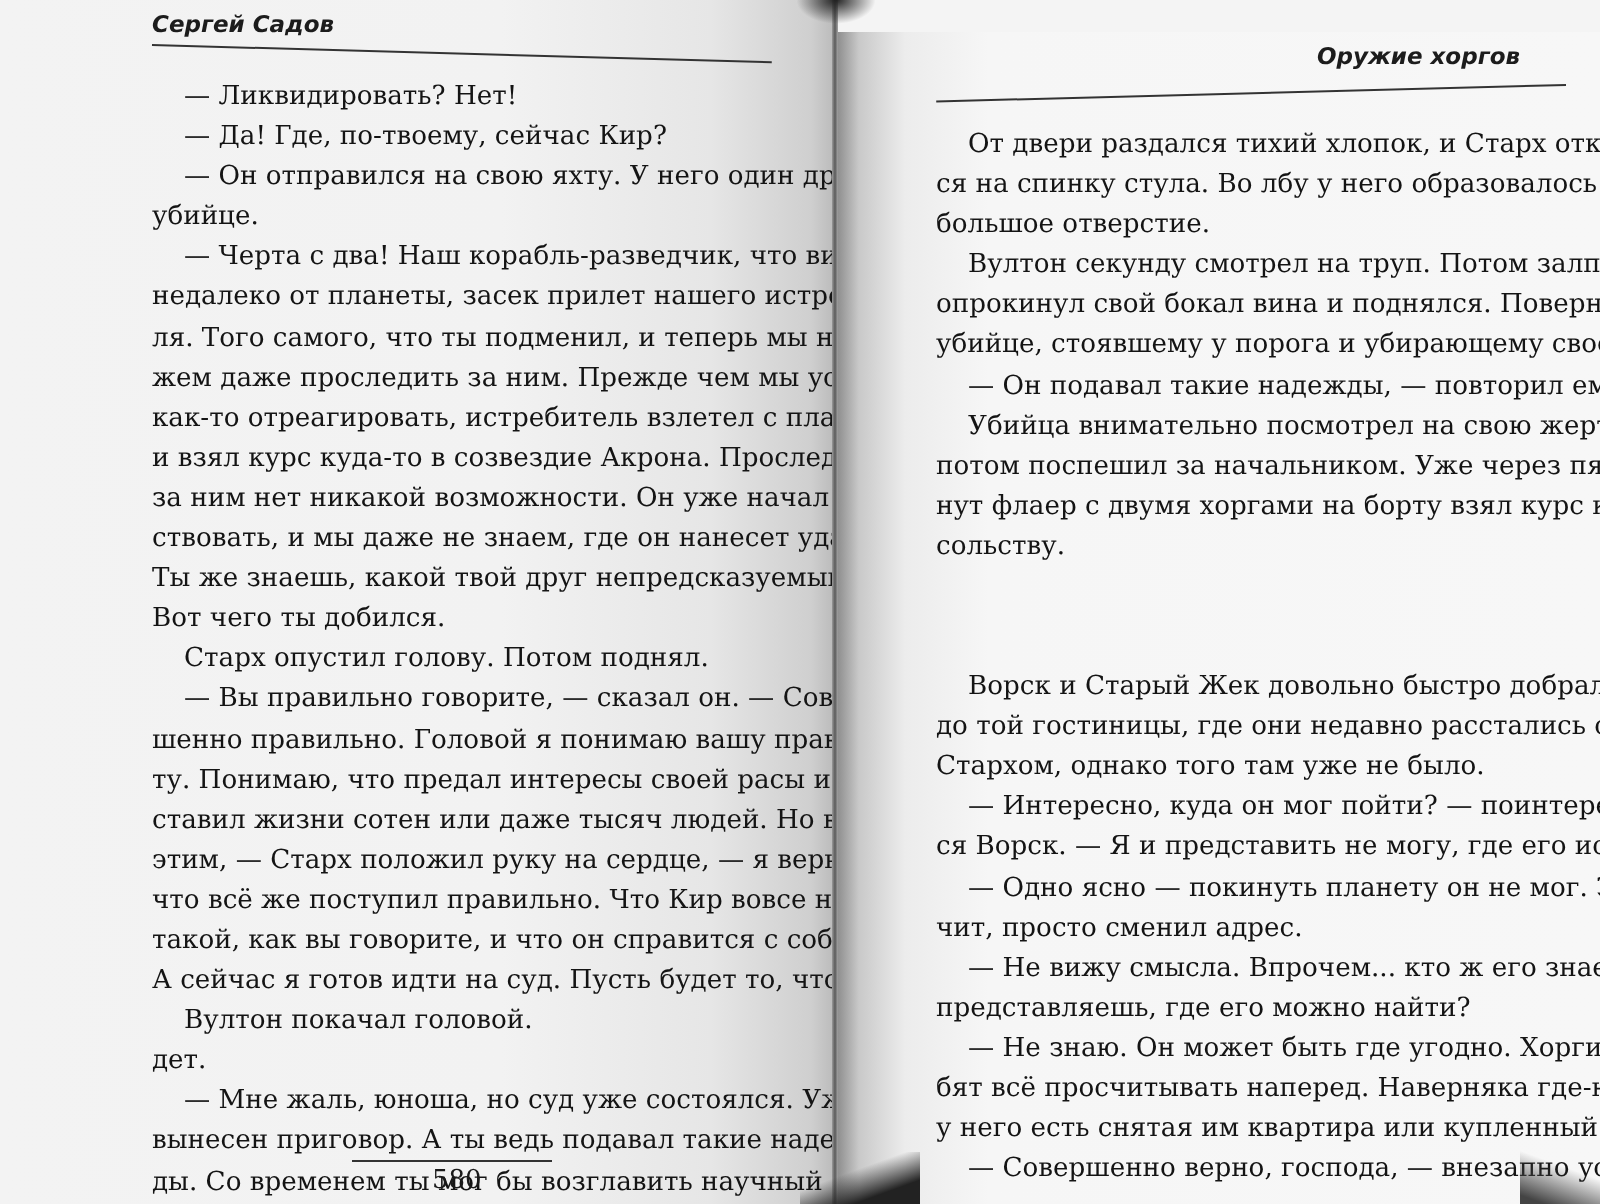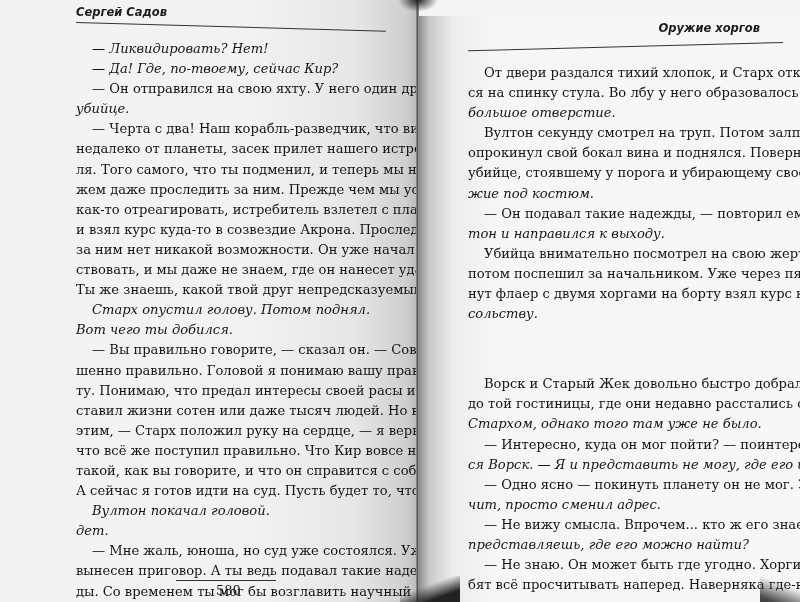--- a/index.html
+++ b/index.html
@@ -53,21 +53,21 @@
   }
   .left .head-rule { left: 76px; top: 22px; width: 310px; transform: rotate(1.6deg); transform-origin: left center; }
   .right .head-rule { left: 50px; top: 26px; width: 315px; transform: rotate(-1.5deg); transform-origin: right center; }
   .text {
     position: absolute;
     font-size: 13.1px; line-height: 20.1px; color: #141414;
   }
   .left .text { left: 76px; top: 39px; width: 306px; }
   .right .text { left: 50px; top: 47px; width: 318px; }
   .ln { white-space: nowrap; text-align: justify; text-align-last: justify; height: 20.1px; }
-  .ln.last { text-align-last: left; font-style: italic; }
+  .ln.last { text-align-last: left; }
   .ln.ind { padding-left: 16px; }
   .gap { height: 10px; }
   .gap.big { height: 50px; }
   .folio-rule {
     position: absolute; height: 1px; background: #333; width: 100px;
   }
   .left .folio-rule { left: 176px; top: 580px; }
   .right .folio-rule { left: 136px; top: 586px; }
   .folio {
     position: absolute; font-size: 13px; color: #1a1a1a;
@@ -89,22 +89,22 @@
         <div class="ln last">убийце.</div>
         <div class="ln ind">— Черта с два! Наш корабль-разведчик, что висит</div>
         <div class="ln">недалеко от планеты, засек прилет нашего истребите-</div>
         <div class="ln">ля. Того самого, что ты подменил, и теперь мы не мо-</div>
         <div class="ln">жем даже проследить за ним. Прежде чем мы успели</div>
         <div class="ln">как-то отреагировать, истребитель взлетел с планеты</div>
         <div class="ln">и взял курс куда-то в созвездие Акрона. Проследить</div>
         <div class="ln">за ним нет никакой возможности. Он уже начал дей-</div>
         <div class="ln">ствовать, и мы даже не знаем, где он нанесет удар.</div>
         <div class="ln">Ты же знаешь, какой твой друг непредсказуемый.</div>
+        <div class="ln last">Вот чего ты добился.</div>
         <div class="ln ind last">Старх опустил голову. Потом поднял.</div>
-        <div class="ln last">Вот чего ты добился.</div>
         <div class="ln ind">— Вы правильно говорите, — сказал он. — Совер-</div>
         <div class="ln">шенно правильно. Головой я понимаю вашу право-</div>
         <div class="ln">ту. Понимаю, что предал интересы своей расы и под-</div>
         <div class="ln">ставил жизни сотен или даже тысяч людей. Но вот</div>
         <div class="ln">этим, — Старх положил руку на сердце, — я верю,</div>
         <div class="ln">что всё же поступил правильно. Что Кир вовсе не</div>
         <div class="ln">такой, как вы говорите, и что он справится с собой.</div>
         <div class="ln">А сейчас я готов идти на суд. Пусть будет то, что бу-</div>
         <div class="ln ind last">Вултон покачал головой.</div>
         <div class="ln last">дет.</div>
@@ -119,23 +119,21 @@
   <div class="page right">
     <div class="running-head">Оружие хоргов</div>
     <div class="head-rule"></div>
     <div class="text" id="right-text">
         <div class="ln ind">От двери раздался тихий хлопок, и Старх откинул-</div>
         <div class="ln">ся на спинку стула. Во лбу у него образовалось не-</div>
         <div class="ln last">большое отверстие.</div>
         <div class="ln ind">Вултон секунду смотрел на труп. Потом залпом</div>
         <div class="ln">опрокинул свой бокал вина и поднялся. Повернулся к</div>
         <div class="ln">убийце, стоявшему у порога и убирающему свое ору-</div>
-        <div class="ln last">жие под костюм.</div>
         <div class="ln ind">— Он подавал такие надежды, — повторил ему Вул-</div>
-        <div class="ln last">тон и направился к выходу.</div>
         <div class="ln ind">Убийца внимательно посмотрел на свою жертву, а</div>
         <div class="ln">потом поспешил за начальником. Уже через пять ми-</div>
         <div class="ln">нут флаер с двумя хоргами на борту взял курс к по-</div>
         <div class="ln last">сольству.</div>
         <div class="gap big"></div>
         <div class="ln ind">Ворск и Старый Жек довольно быстро добрались</div>
         <div class="ln">до той гостиницы, где они недавно расстались со</div>
         <div class="ln last">Стархом, однако того там уже не было.</div>
         <div class="ln ind">— Интересно, куда он мог пойти? — поинтересовал-</div>
         <div class="ln last">ся Ворск. — Я и представить не могу, где его искать.</div>

